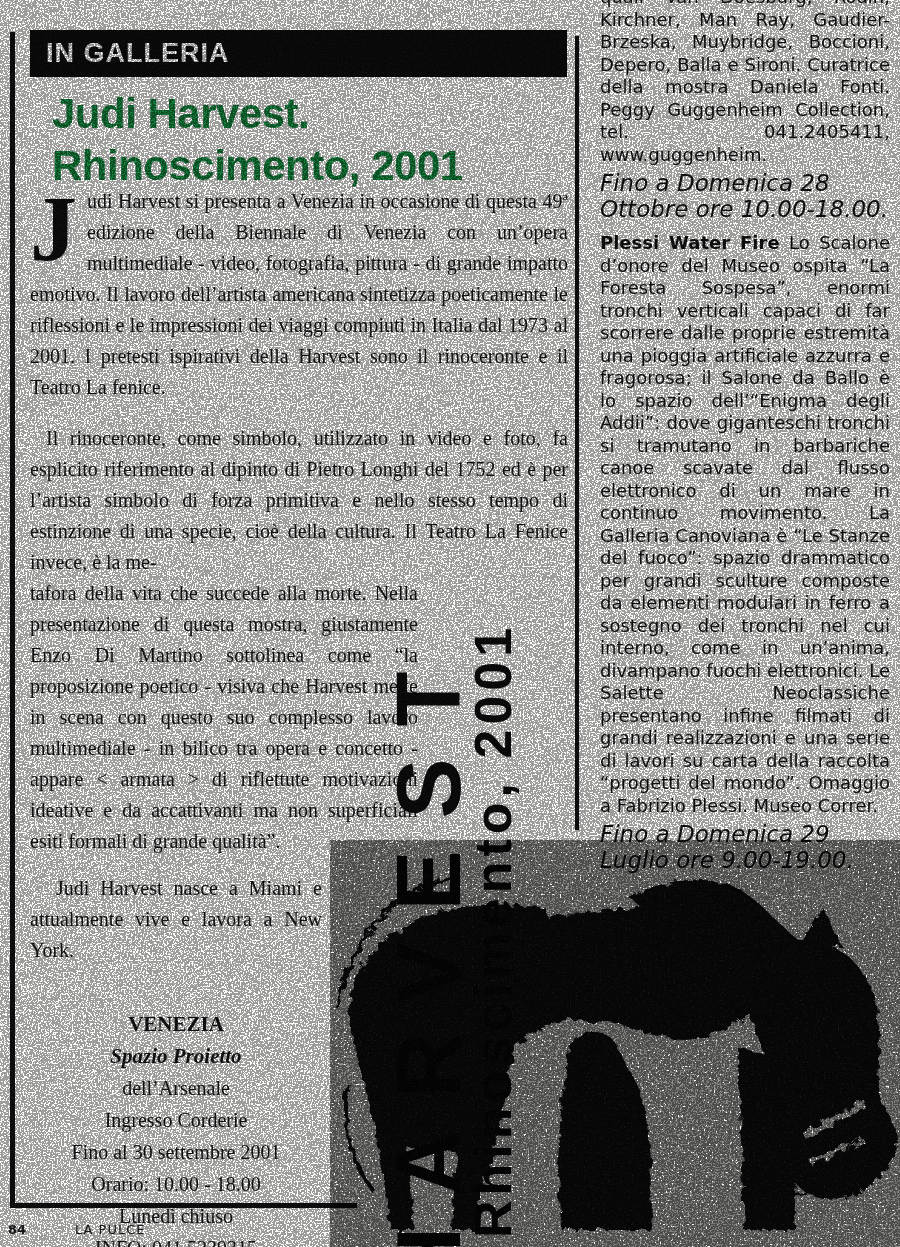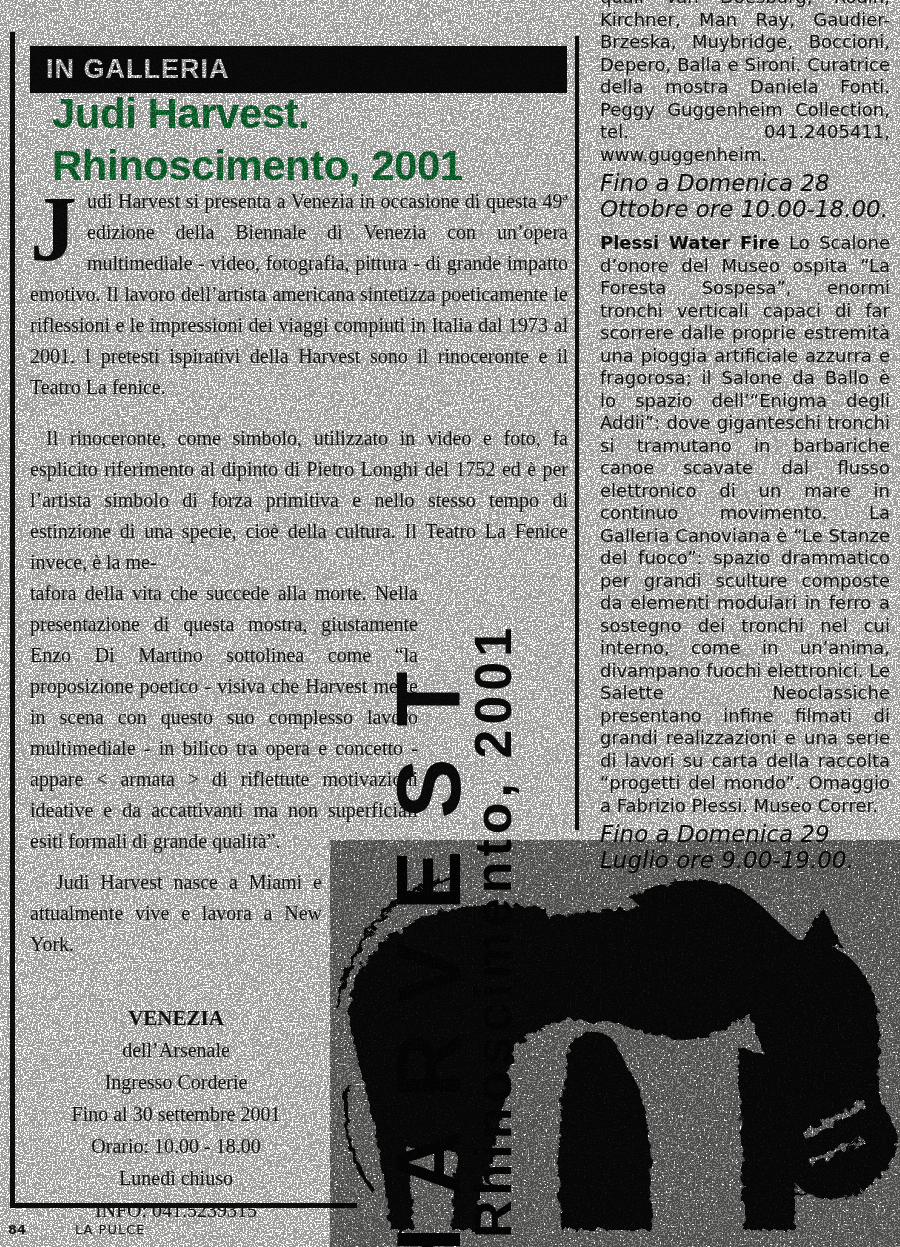--- a/index.html
+++ b/index.html
@@ -7,37 +7,37 @@
     position:relative;width:900px;height:1247px;overflow:hidden;
     background:#fdfdfb;font-family:"Liberation Serif",serif;color:#171717;
   }
   
   .rule{position:absolute;background:#121212;}
   .rule-left{left:10px;top:32px;width:5px;height:1176px;}
   .rule-bottom{left:10px;top:1203px;width:347px;height:5px;}
   .rule-divider{left:575px;top:36px;width:4px;height:794px;}
   
   .banner{
-    position:absolute;left:30px;top:46px;width:537px;height:47px;background:#0d0d0d;
+    position:absolute;left:30px;top:30px;width:537px;height:47px;background:#0d0d0d;
     display:flex;align-items:center;font-family:"Liberation Sans",sans-serif;
   }
   .banner span{color:#f7f7f7;font-weight:bold;font-size:27px;letter-spacing:1px;padding-left:16px;}
   
   .headline{
     position:absolute;left:52px;top:88px;margin:0;font-family:"Liberation Sans",sans-serif;
     font-weight:bold;font-size:42px;line-height:52px;color:#15803d;letter-spacing:-0.5px;
   }
   .headline .hl{display:block;}
   
   .col-left{position:absolute;left:30px;top:186px;width:538px;font-size:20px;line-height:31px;text-align:justify;}
   .p{margin:0;}
   .p1{width:538px;}
   .p2a{width:538px;text-indent:16px;margin-top:20px;}
   .p2b{width:388px;}
-  .p3{width:292px;text-indent:26px;margin-top:10px;}
+  .p3{width:292px;text-indent:26px;margin-top:16px;}
   .dropcap{
     float:left;font-size:94px;line-height:72px;font-weight:bold;
     padding:6px 10px 0 0;color:#101010;
   }
   .venue{margin-top:42px;width:292px;font-size:20px;line-height:32px;text-align:center;}
   .venue-city{font-weight:bold;font-size:21px;}
   .venue-space{font-weight:bold;font-style:italic;font-size:21px;}
   
   .col-right{
     position:absolute;left:600px;top:-14px;width:290px;
@@ -84,20 +84,21 @@
     <span class="hl">Rhinoscimento, 2001</span>
   </h1>
 
   <div class="col-left">
     <p class="p p1"><span class="dropcap">J</span><span>udi Harvest si presenta a Venezia in occasione di questa 49ª edizione della Biennale di Venezia con un’opera multimediale - video, fotografia, pittura - di grande impatto emotivo. Il lavoro dell’artista americana sintetizza poeticamente le riflessioni e le impressioni dei viaggi compiuti in Italia dal 1973 al 2001. I pretesti ispirativi della Harvest sono il rinoceronte e il Teatro La fenice.</span></p>
     <p class="p p2a">Il rinoceronte, come simbolo, utilizzato in video e foto, fa esplicito riferimento al dipinto di Pietro Longhi del 1752 ed è per l’artista simbolo di forza primitiva e nello stesso tempo di estinzione di una specie, cioè della cultura. Il Teatro La Fenice invece, è la me-</p>
     <p class="p p2b">tafora della vita che succede alla morte. Nella presentazione di questa mostra, giustamente Enzo Di Martino sottolinea come “la proposizione poetico - visiva che Harvest mette in scena con questo suo complesso lavoro multimediale - in bilico tra opera e concetto - appare &lt; armata &gt; di riflettute motivazioni ideative e da accattivanti ma non superficiali esiti formali di grande qualità”.</p>
     <p class="p p3">Judi Harvest nasce a Miami e attualmente vive e lavora a New York.</p>
     <div class="venue">
       <div class="venue-city">VENEZIA</div>
+      <div class="venue-space">Spazio Proietto</div>
       <div class="venue-line">dell’Arsenale</div>
       <div class="venue-line">Ingresso Corderie</div>
       <div class="venue-line">Fino al 30 settembre 2001</div>
       <div class="venue-line">Orario: 10.00 - 18.00</div>
       <div class="venue-line">Lunedì chiuso</div>
       <div class="venue-line">INFO: 041.5239315</div>
     </div>
   </div>
 
   <div class="col-right">

